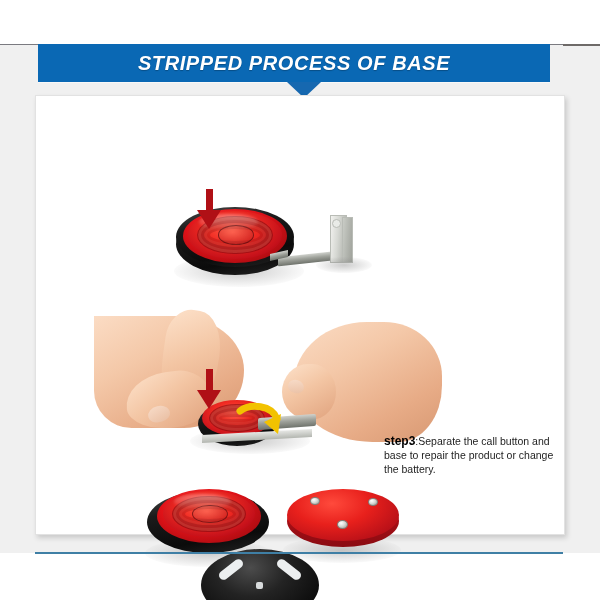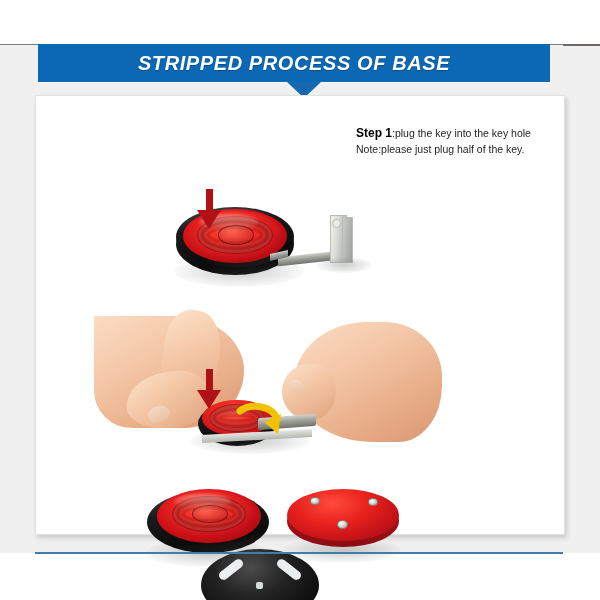--- a/index.html
+++ b/index.html
@@ -386,24 +386,23 @@
 
     <div class="down-arrow" id="arrow1" style="left:161px; top:93px;">
       <div class="shaft"></div>
       <div class="head"></div>
     </div>
     <div class="down-arrow" id="arrow2" style="left:161px; top:273px;">
       <div class="shaft"></div>
       <div class="head"></div>
     </div>
 
-    <div class="step-text" style="left:320px; top:30px; width:205px;">
-      <span class="lead">Step 1</span><span>:plug the key into the key hole</span>
-      <div style="margin-top:2px;">Note:please just plug half of the key.</div>
-    </div>
-
-
+
+
+    <div class="step-text" style="left:348px; top:338px; width:178px;">
+      <span class="lead">step3</span><span>:Separate the call button and base to repair the product or change the battery.</span>
+    </div>
 
   </div>
 
   <div class="bottomline"></div>
 
 </div>
 
 </body></html>

